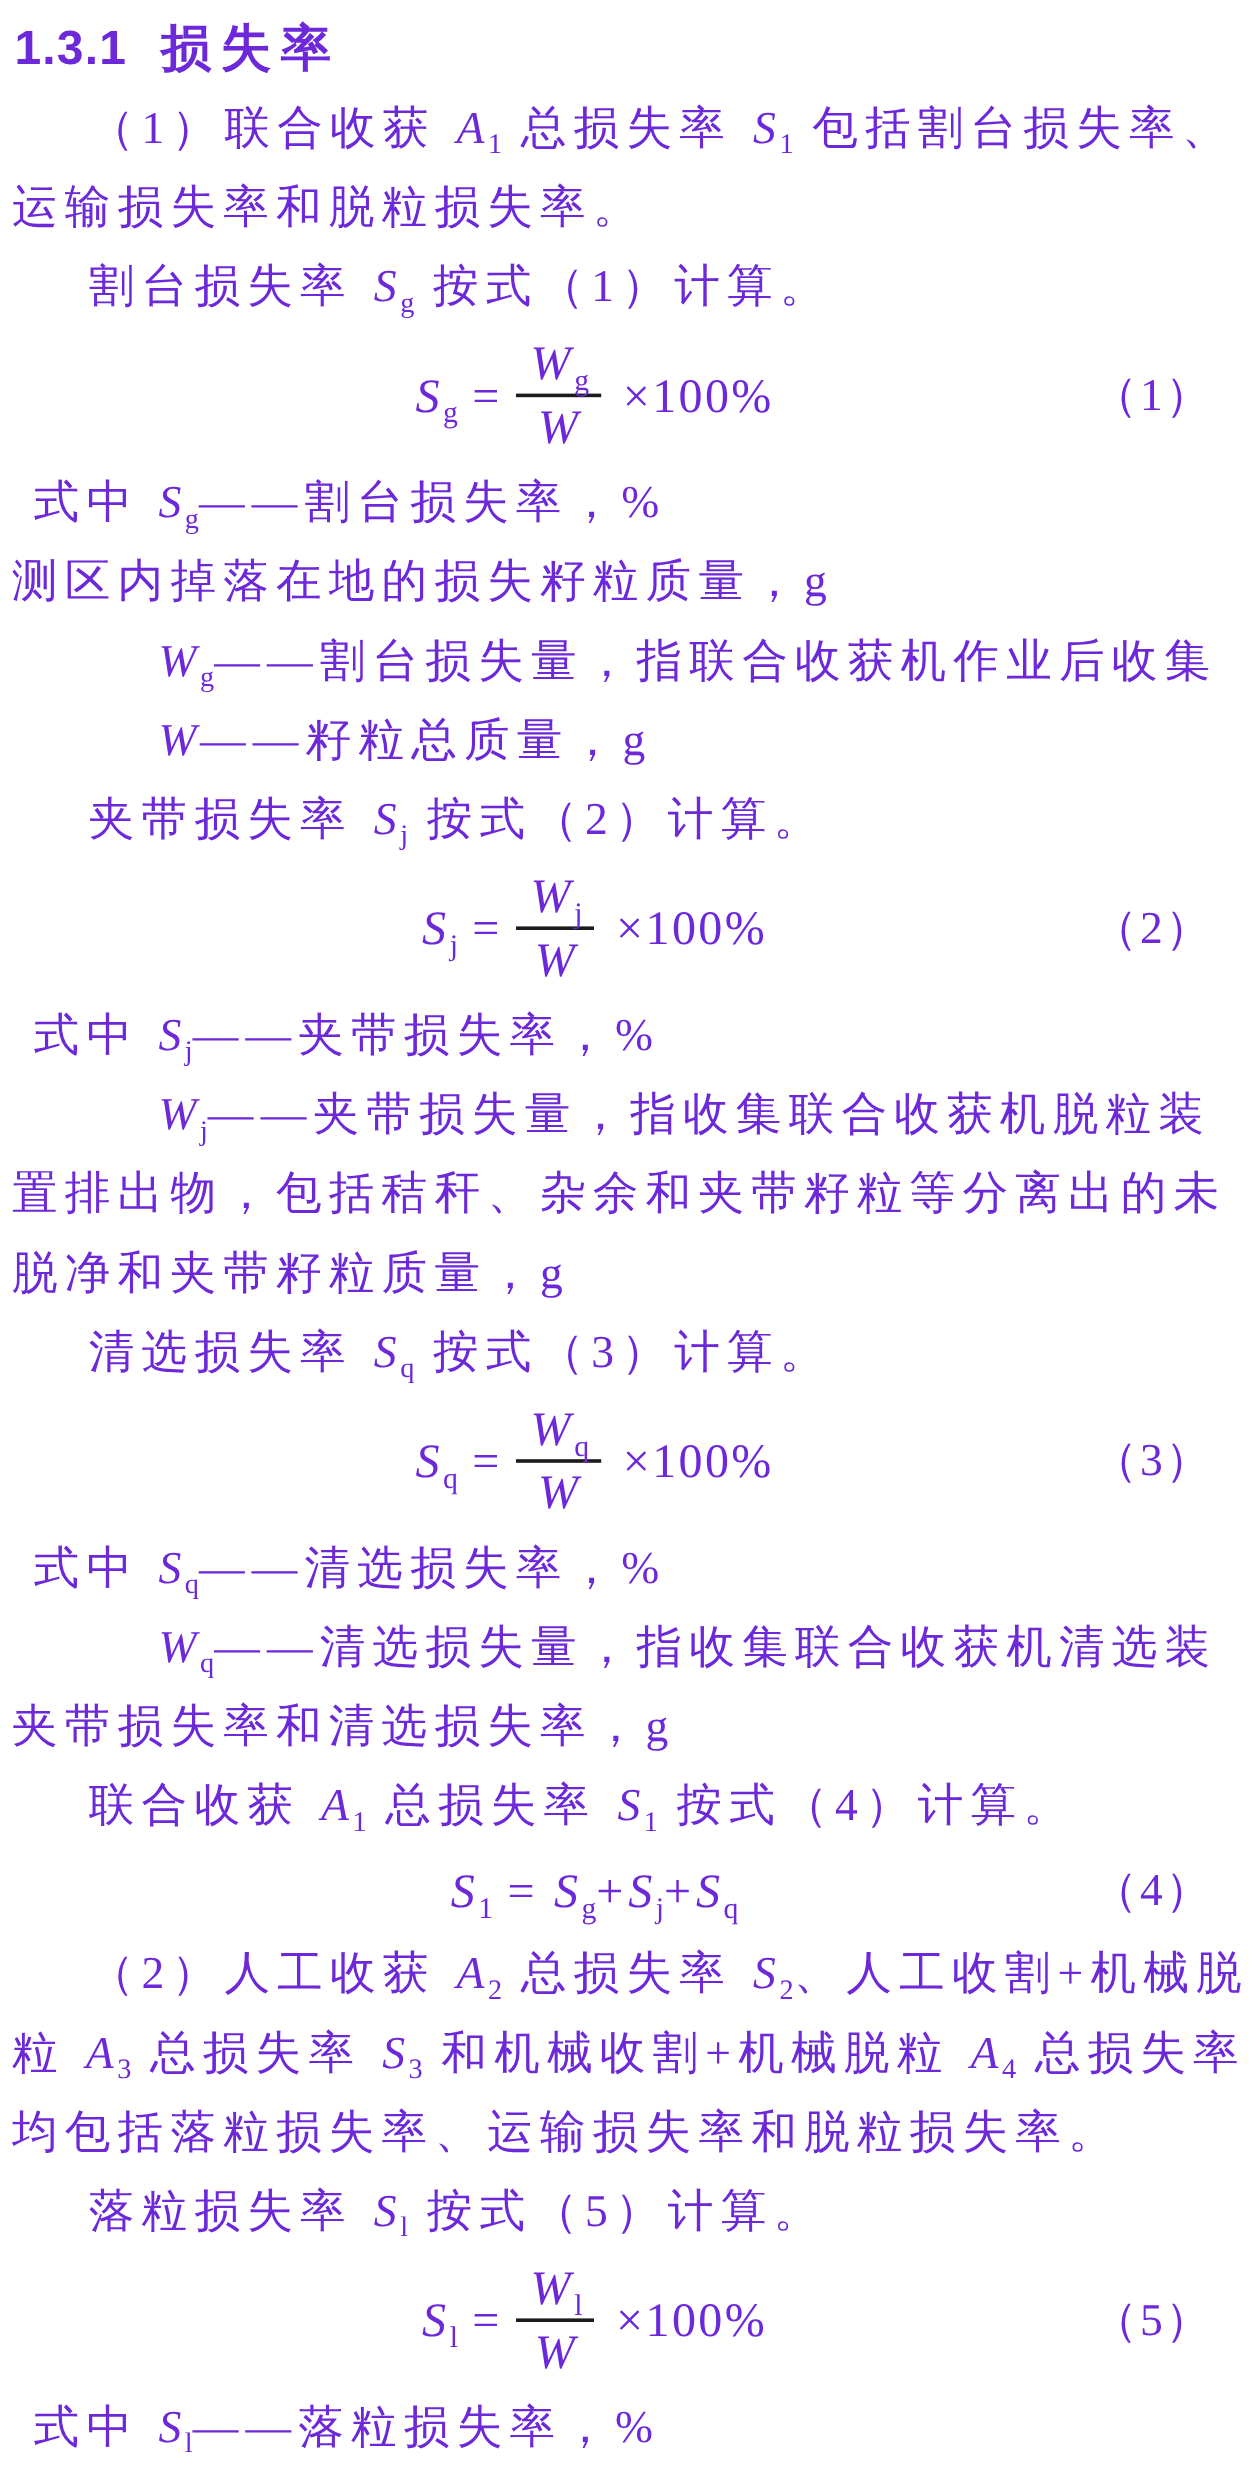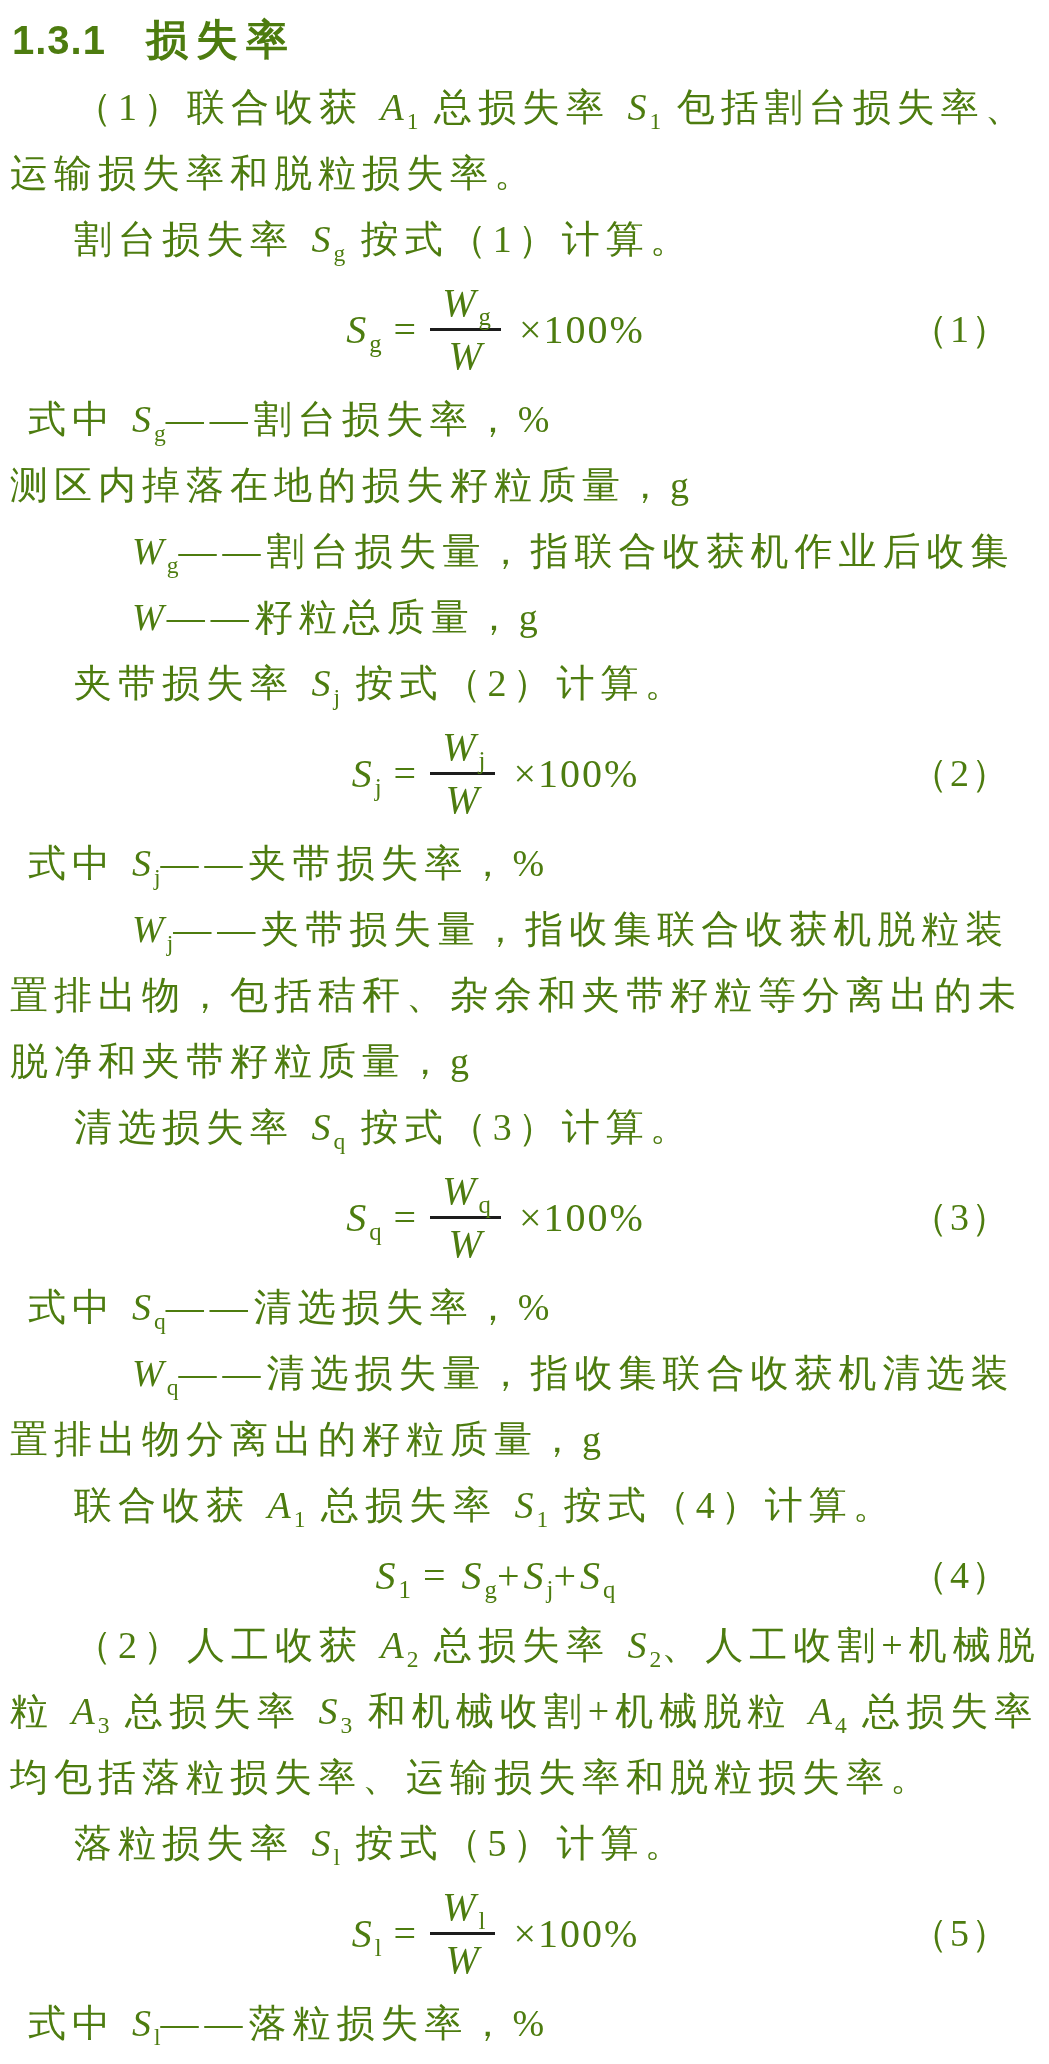--- a/index.html
+++ b/index.html
@@ -6,21 +6,21 @@
     margin: 0;
     padding: 0;
     background: #ffffff;
   }
   .page {
     position: relative;
     width: 1049px;
     height: 2064px;
     overflow: hidden;
     background: #ffffff;
-    color: #4d7c0f;
+    color: #6d28d9;
     font-family: "Liberation Serif", "DejaVu Serif", serif;
     font-size: 38px;
     padding-top: 6px;
     box-sizing: border-box;
   }
 
   
   .heading {
     height: 68px;
     display: flex;
@@ -30,21 +30,21 @@
   .h-num {
     font-family: "Liberation Sans", "DejaVu Sans", sans-serif;
     font-weight: 700;
     font-size: 40px;
     letter-spacing: 1px;
   }
   .h-title {
     font-weight: 700;
     font-size: 42px;
     letter-spacing: 8px;
-    margin-left: 40px;
+    margin-left: 28px;
   }
 
   
   .line {
     height: 66px;
     line-height: 66px;
     letter-spacing: 6px;
     white-space: nowrap;
   }
   .flush  { padding-left: 10px; }
@@ -191,21 +191,21 @@
     <span class="eqtag">（3）</span>
   </div>
 
   <div class="line defline">
     <span class="deflabel">式中</span>
     <span><i>S</i><sub>q</sub>——清选损失率，%</span>
   </div>
   <div class="line defline">
     <span><i>W</i><sub>q</sub>——清选损失量，指收集联合收获机清选装</span>
   </div>
-  <div class="line flush">置排出物分离出的籽粒质量，g</div>
+  <div class="line flush">夹带损失率和清选损失率，g</div>
 
   <div class="line indent">联合收获 <i>A</i><sub>1</sub> 总损失率 <i>S</i><sub>1</sub> 按式（4）计算。</div>
 
   <div class="eqrow small">
     <div class="eq">
       <span class="expr"><i>S</i><sub>1</sub> = <i>S</i><sub>g</sub>+<i>S</i><sub>j</sub>+<i>S</i><sub>q</sub></span>
     </div>
     <span class="eqtag">（4）</span>
   </div>
 

